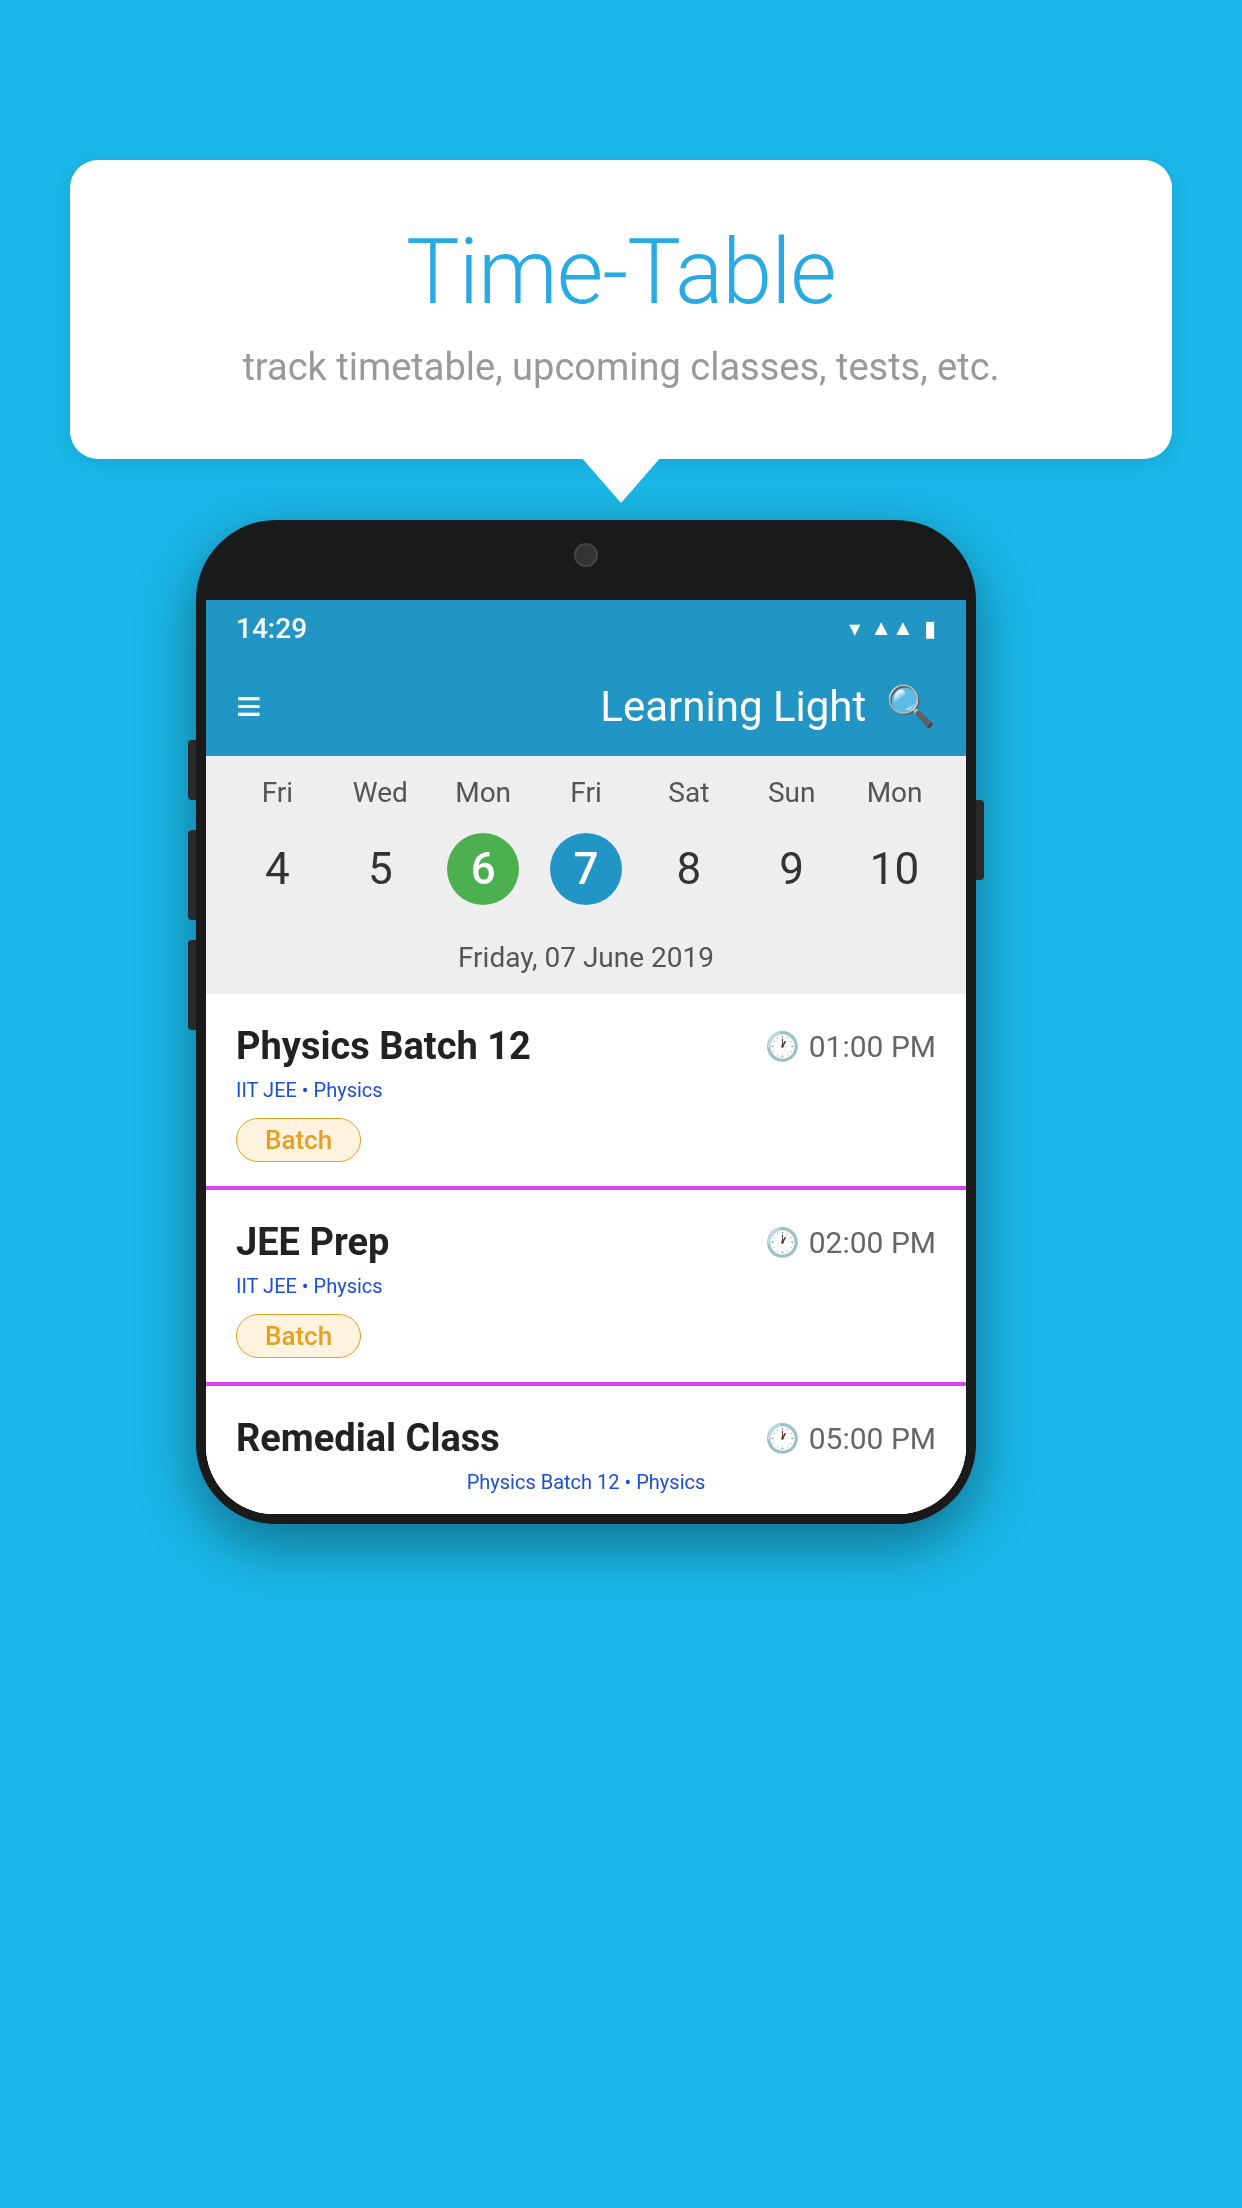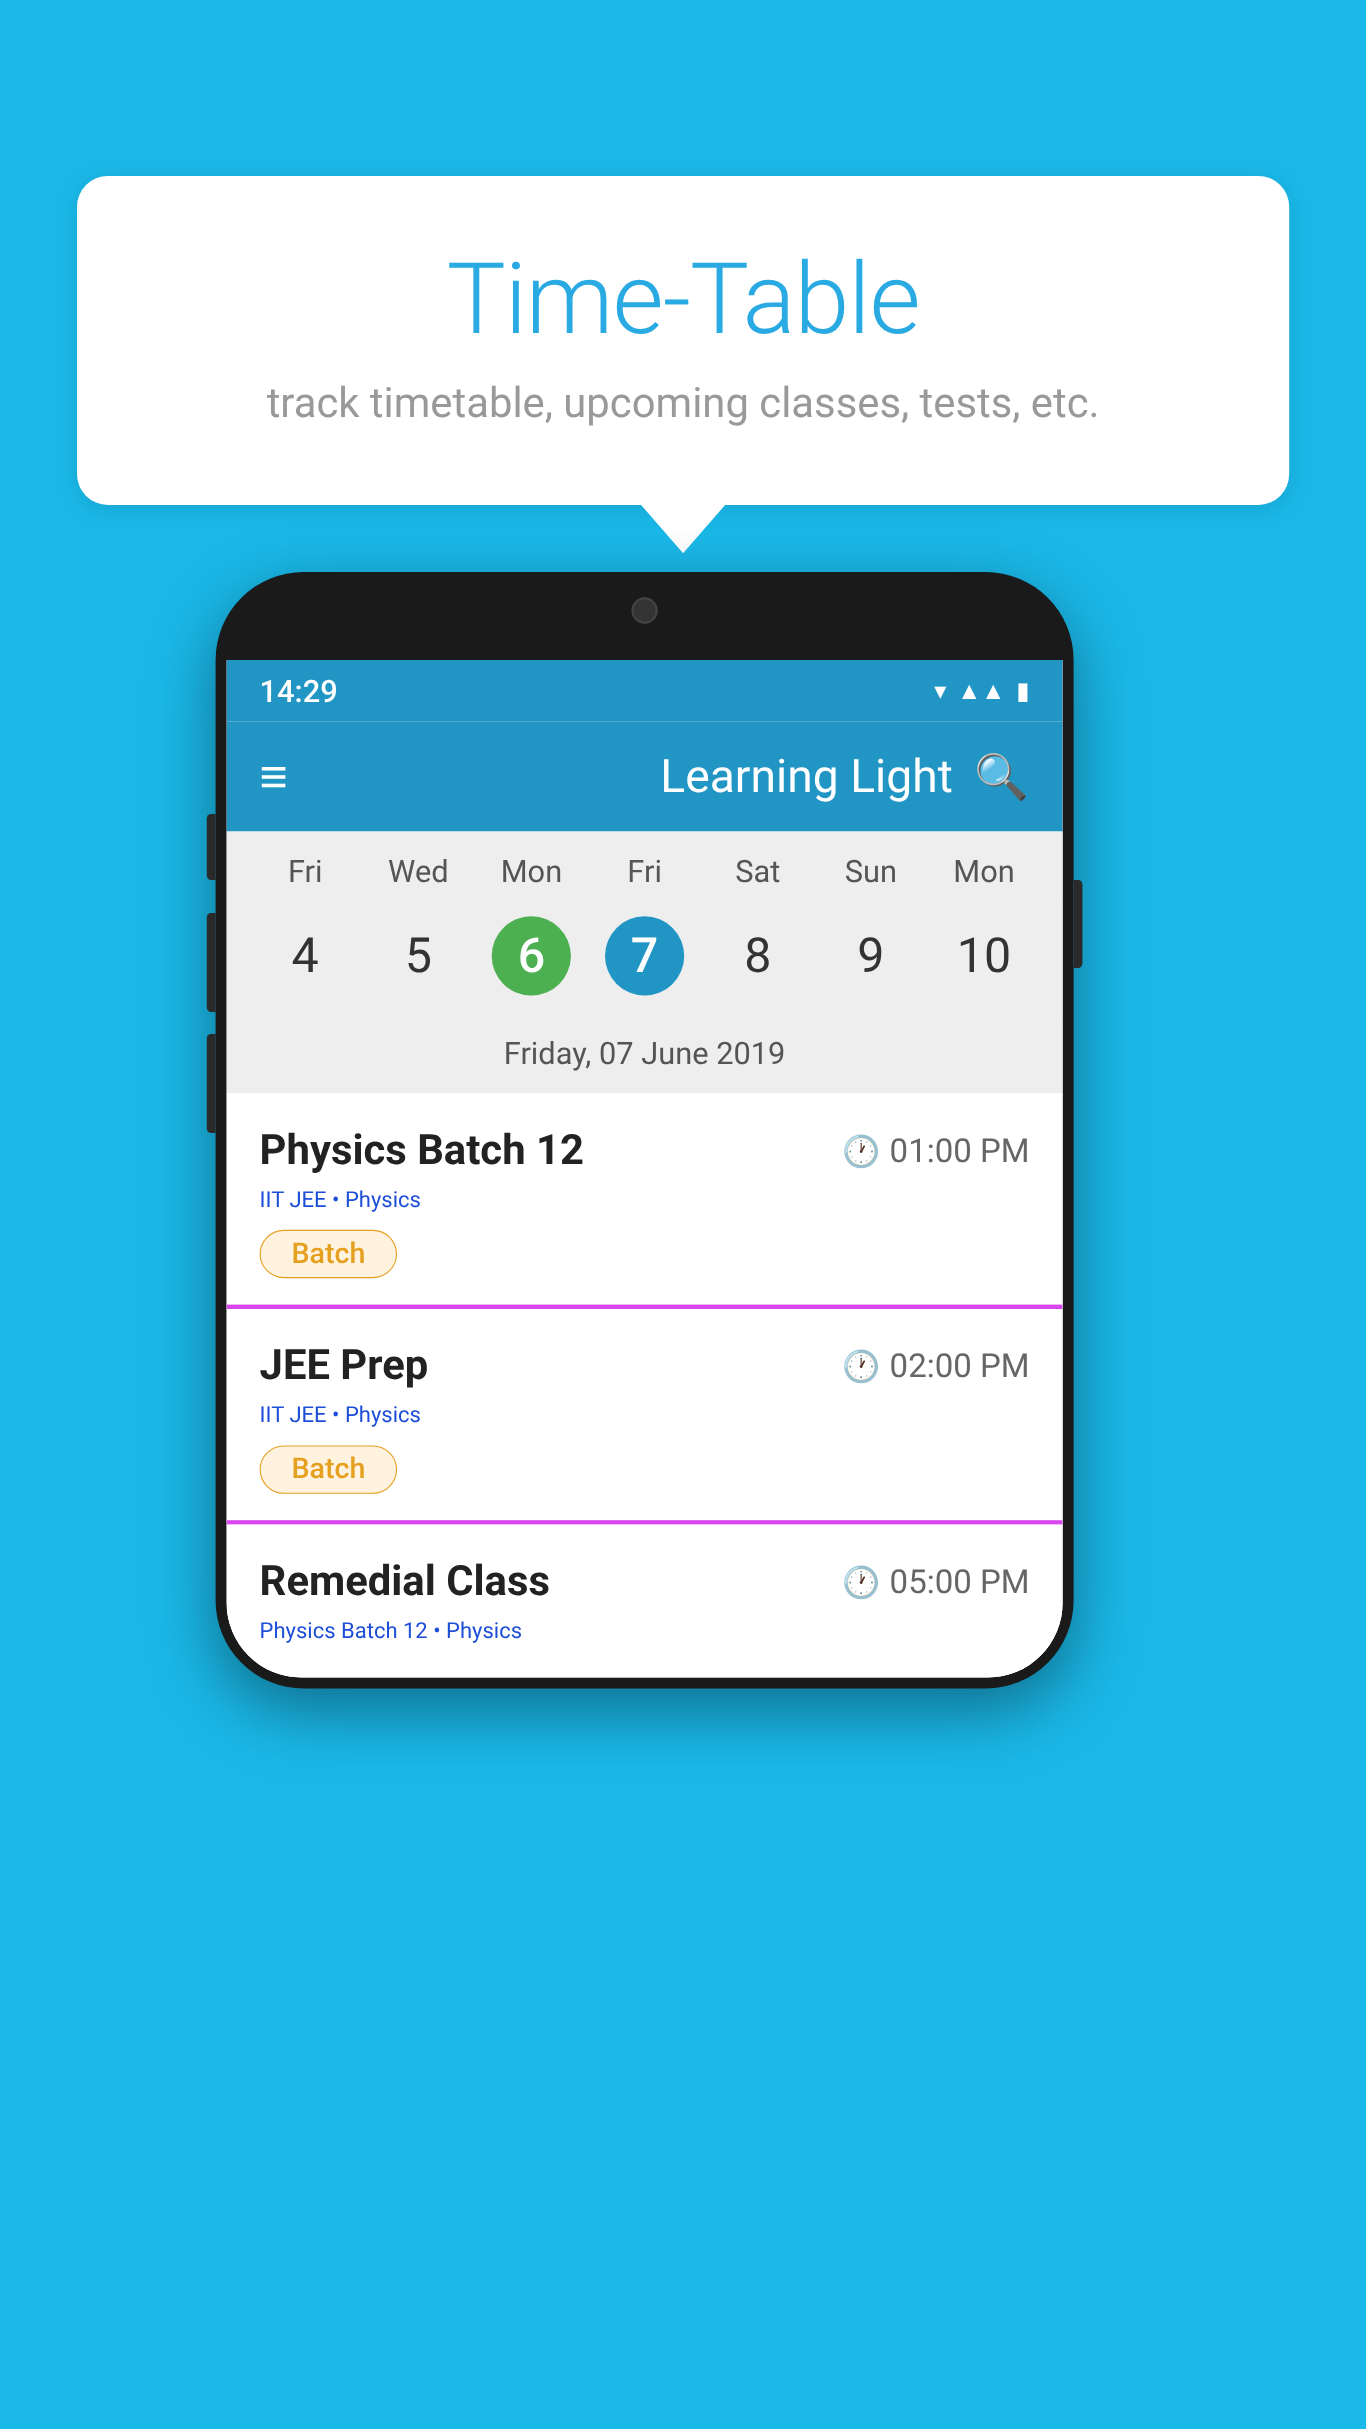--- a/index.html
+++ b/index.html
@@ -439,21 +439,21 @@
             <span class="class-name">JEE Prep</span>
             <span class="class-time">
               <span class="clock-icon">🕐</span>
               <span>02:00 PM</span>
             </span>
           </div>
           <div class="class-subtitle">IIT JEE • Physics</div>
           <span class="badge">Batch</span>
         </div>
 
-        <div class="class-item" style="border-bottom:none; padding-bottom:15px;">
+        <div class="class-item" style="border-bottom:none; padding-bottom:4px;text-align:center;">
           <div class="class-header">
             <span class="class-name">Remedial Class</span>
             <span class="class-time">
               <span class="clock-icon">🕐</span>
               <span>05:00 PM</span>
             </span>
           </div>
           <div class="class-subtitle">Physics Batch 12 • Physics</div>
         </div>
 

